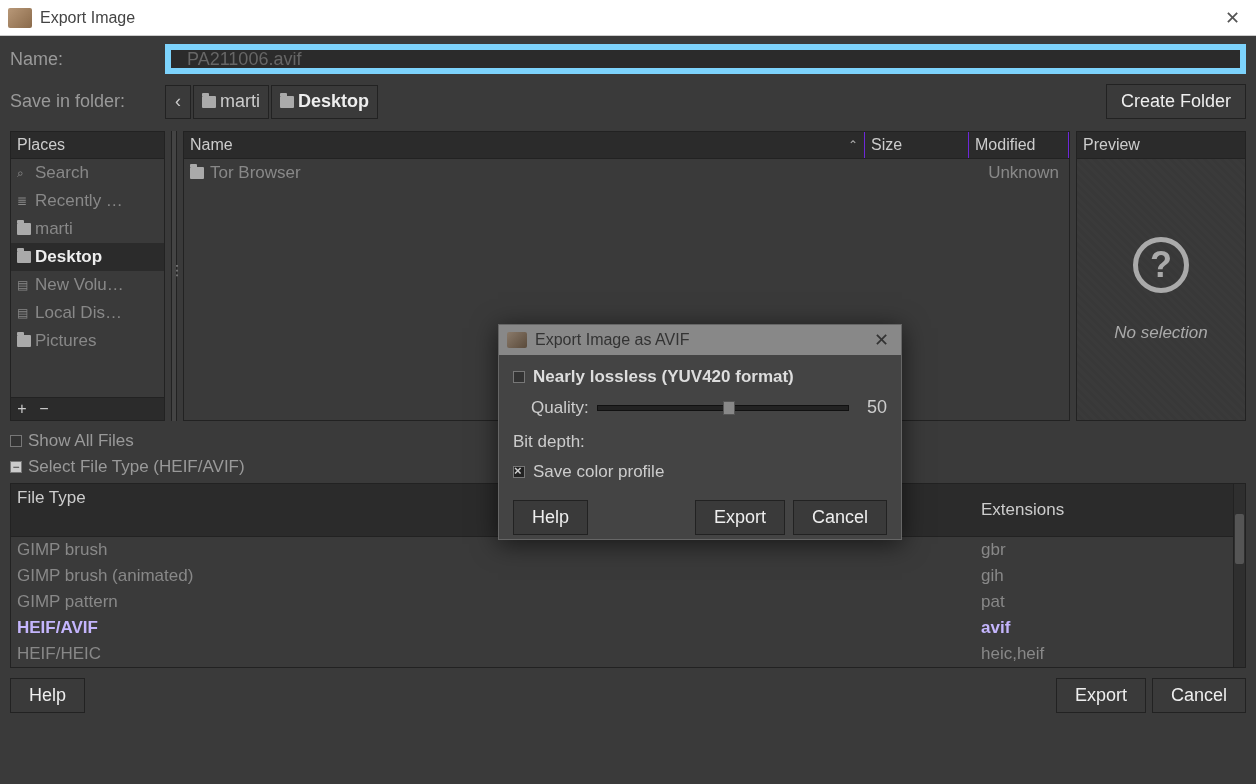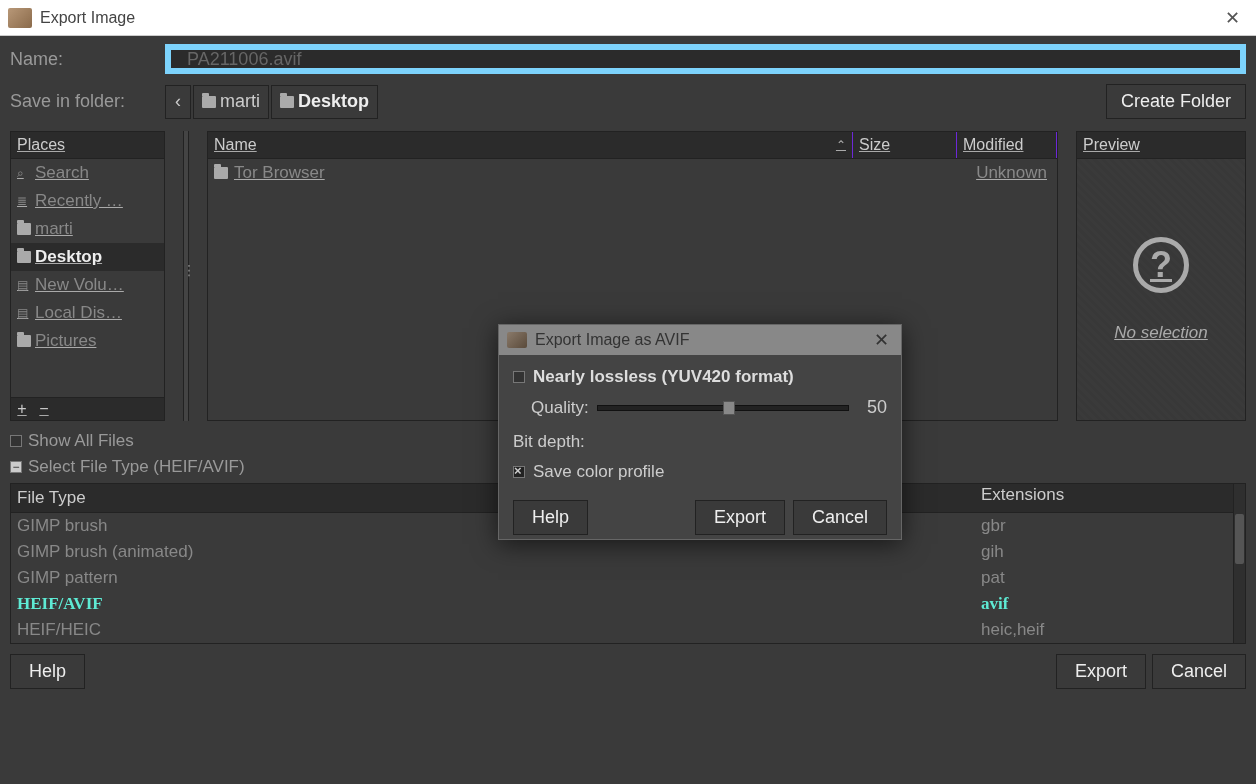--- a/index.html
+++ b/index.html
@@ -23,21 +23,21 @@
 .folder-crumbs { display: flex; gap: 2px; }
 .crumb-btn { background: #3a3a3a; border: 1px solid #222; color: #ccc; padding: 4px 8px; font-size: 18px; display: flex; align-items: center; gap: 4px; height: 34px; }
 .crumb-btn.active { font-weight: bold; color: #eee; }
 .crumb-back { width: 26px; justify-content: center; }
 .folder-icon { width: 14px; height: 12px; background: #aaa; border-radius: 1px; display:inline-block; position:relative;}
 .folder-icon::before{content:"";position:absolute;top:-3px;left:0;width:7px;height:3px;background:#aaa;border-radius:1px 1px 0 0;}
 .spacer { flex: 1; }
 .create-folder-btn { background: #3a3a3a; border: 1px solid #222; color: #eee; padding: 6px 14px; font-size: 18px; }
 
 
-.browser { display: flex; gap: 18px; height: 290px; text-decoration: underline; }
+.browser { display: flex; gap: 6px; height: 290px; }
 .places-panel { width: 155px; display: flex; flex-direction: column; border: 1px solid #222; background: #3a3a3a; }
 .places-header { background: #2b2b2b; padding: 4px 6px; font-size: 16px; color: #ccc; border-bottom: 1px solid #222; }
 .places-list { flex: 1; overflow: hidden; }
 .place-item { padding: 4px 6px; font-size: 17px; color: #888; display: flex; align-items: center; gap: 4px; white-space: nowrap; overflow: hidden; text-overflow: ellipsis; }
 .place-item.selected { background: #2b2b2b; color: #eee; font-weight: bold; }
 .place-icon { font-size: 12px; color: #888; display:inline-block; width:14px;}
 .places-footer { display: flex; background: #2b2b2b; border-top: 1px solid #222; }
 .pf-btn { flex: 0 0 22px; text-align: center; color: #ccc; font-size: 16px; padding: 2px 0; }
 
 .files-panel { flex: 1; display: flex; border: 1px solid #222; }
@@ -64,25 +64,25 @@
 
 .options { margin-top: 10px; }
 .chk-row { display: flex; align-items: center; gap: 6px; font-size: 17px; color: #999; margin-bottom: 6px; }
 .chk-box { width: 12px; height: 12px; border: 1px solid #777; background: #333; display: inline-block; }
 .chk-expand { width: 12px; height: 12px; border: 1px solid #777; background: #ccc; display: inline-flex; align-items: center; justify-content: center; font-size: 12px; color: #333; line-height: 1; }
 
 
 .filetype-table { border: 1px solid #222; margin-top: 4px; position: relative;}
 .ft-header { display: flex; background: #2b2b2b; border-bottom: 1px solid #222; }
 .ft-col1 { flex: 1; padding: 4px 6px; font-size: 17px; color: #ccc; }
-.ft-col2 { width: 270px; padding: 1px 6px; font-size: 17px; color: #ccc; }
+.ft-col2 { width: 270px; padding: 16px 6px; font-size: 17px; color: #ccc; }
 .ft-body { max-height: 170px; overflow: hidden; }
 .ft-row { display: flex; font-size: 17px; }
 .ft-row .ft-col1, .ft-row .ft-col2 { color: #888; padding: 3px 6px; }
-.ft-row.selected .ft-col1, .ft-row.selected .ft-col2 { color: #5eead4; font-weight: bold; font-family: Liberation Serif, serif; }
+.ft-row.selected .ft-col1, .ft-row.selected .ft-col2 { color: #c4b5fd; font-weight: bold; }
 .ft-scroll { position:absolute; right:0; top:0; bottom:0; width:12px; background:#2f2f2f; border-left:1px solid #222;}
 .ft-scroll-thumb{position:absolute;left:1px;right:1px;top:30px;height:50px;background:#555;border-radius:2px;}
 
 
 .bottom-buttons { display: flex; padding: 10px 0 0 0; gap: 6px; }
 .btn { background: #3a3a3a; border: 1px solid #222; color: #eee; padding: 6px 18px; font-size: 18px; }
 
 
 .modal { position: absolute; left: 498px; top: 324px; width: 404px; background: #444; border: 1px solid #666; box-shadow: 0 4px 24px rgba(0,0,0,0.6); z-index: 100; }
 .modal-title { background: #888; display: flex; align-items: center; padding: 4px 8px; }

